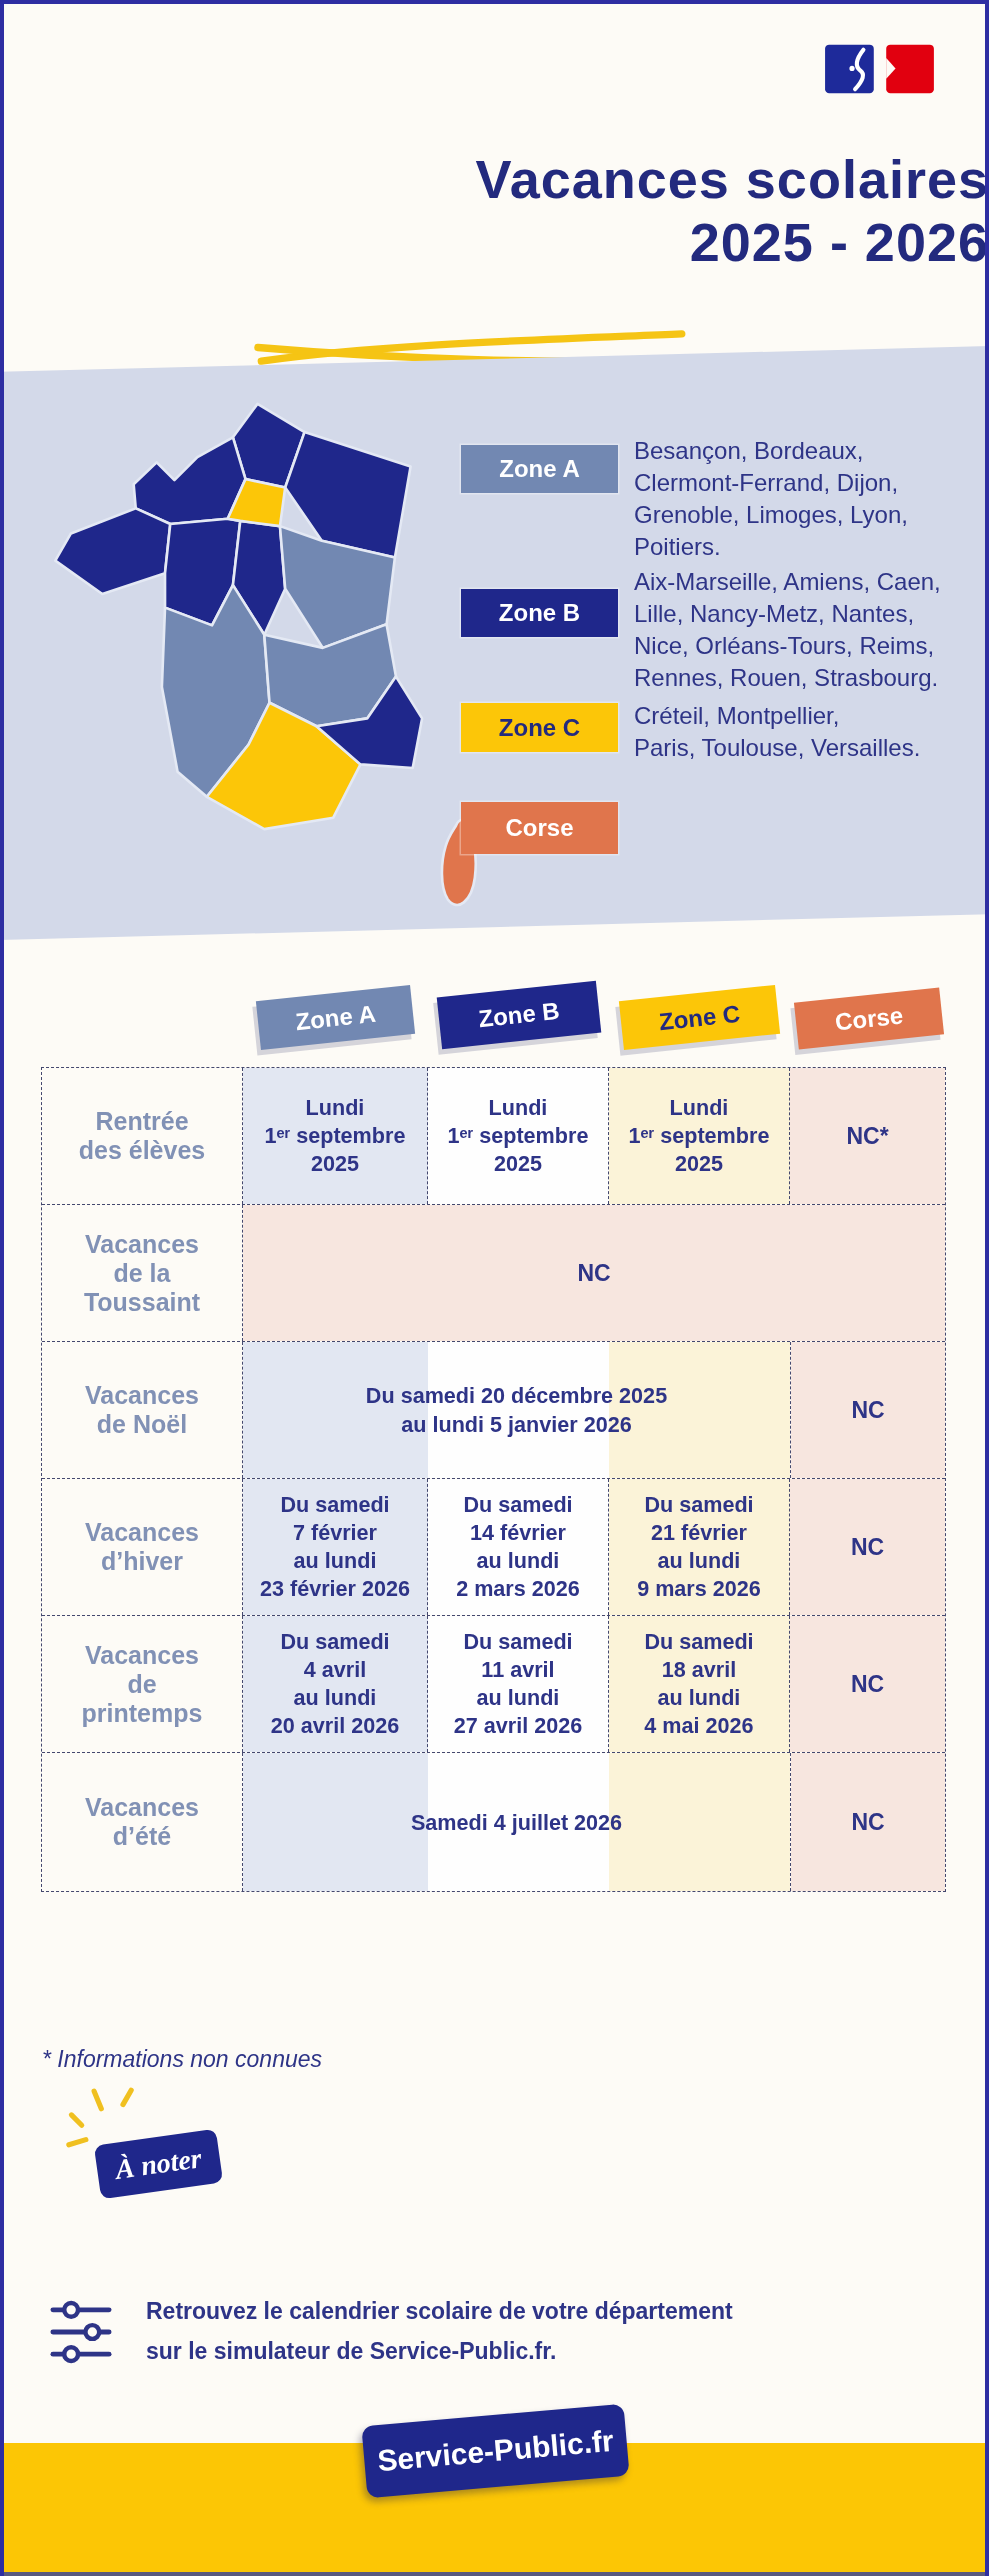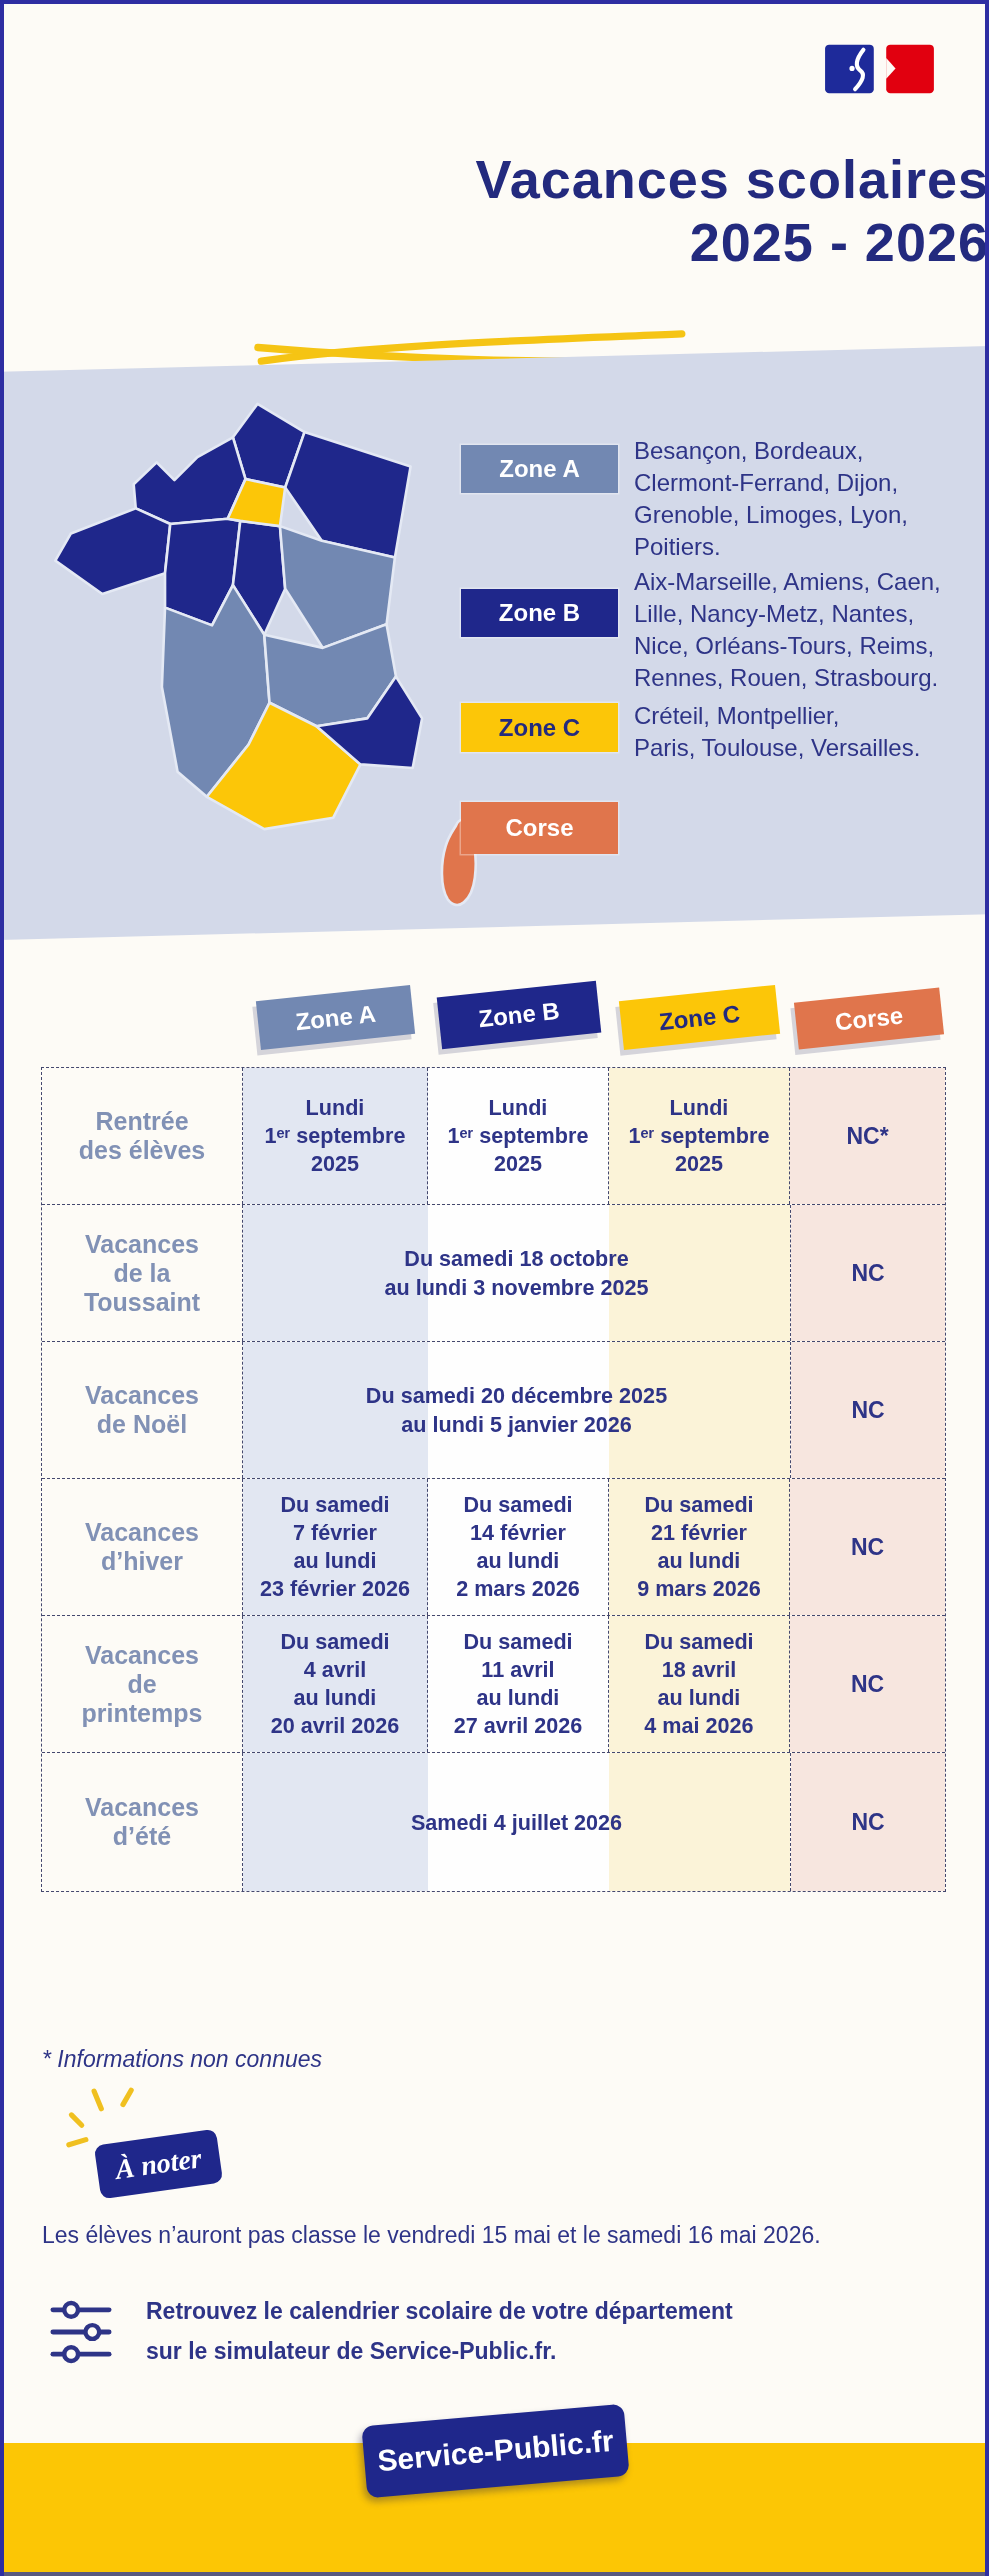--- a/index.html
+++ b/index.html
@@ -166,27 +166,20 @@
       <div class="cell c-c datecell">Lundi
 1ᵉʳ septembre
 2025</div>
       <div class="cell c-corse">NC*</div>
     </div>
 
     <div class="trow">
       <div class="cell c-label">Vacances
 de la
 Toussaint</div>
-      <div class="merged">
-        <div class="stripe s-a"></div>
-        <div class="stripe s-b"></div>
-        <div class="stripe s-c"></div>
-        <div class="mtext">Du samedi 18 octobre
-au lundi 3 novembre 2025</div>
-      </div>
       <div class="cell c-corse">NC</div>
     </div>
 
     <div class="trow">
       <div class="cell c-label">Vacances
 de Noël</div>
       <div class="merged">
         <div class="stripe s-a"></div>
         <div class="stripe s-b"></div>
         <div class="stripe s-c"></div>
@@ -250,21 +243,20 @@
   <div class="footnote-star">* Informations non connues</div>
 
   <svg class="sparkles" viewBox="0 0 180 132">
     <path d="M15,118 L48,108" stroke="#f0c020" stroke-width="10" stroke-linecap="round"></path>
     <path d="M40,80 L20,60" stroke="#f0c020" stroke-width="10" stroke-linecap="round"></path>
     <path d="M78,48 L64,14" stroke="#f0c020" stroke-width="10" stroke-linecap="round"></path>
     <path d="M120,40 L136,12" stroke="#f0c020" stroke-width="10" stroke-linecap="round"></path>
   </svg>
   <div class="a-noter">À noter</div>
 
-  <div class="no-class">Les élèves n’auront pas classe le vendredi 15 mai et le samedi 16 mai 2026.</div>
 
   <svg class="slider-icon" viewBox="0 0 130 140">
     <line x1="8" y1="25" x2="122" y2="25" stroke="#2e3487" stroke-width="10" stroke-linecap="round"></line>
     <circle cx="45" cy="25" r="14" fill="#fdfbf6" stroke="#2e3487" stroke-width="9"></circle>
     <line x1="8" y1="70" x2="122" y2="70" stroke="#2e3487" stroke-width="10" stroke-linecap="round"></line>
     <circle cx="88" cy="70" r="14" fill="#fdfbf6" stroke="#2e3487" stroke-width="9"></circle>
     <line x1="8" y1="115" x2="122" y2="115" stroke="#2e3487" stroke-width="10" stroke-linecap="round"></line>
     <circle cx="45" cy="115" r="14" fill="#fdfbf6" stroke="#2e3487" stroke-width="9"></circle>
   </svg>
   <div class="simulator">

